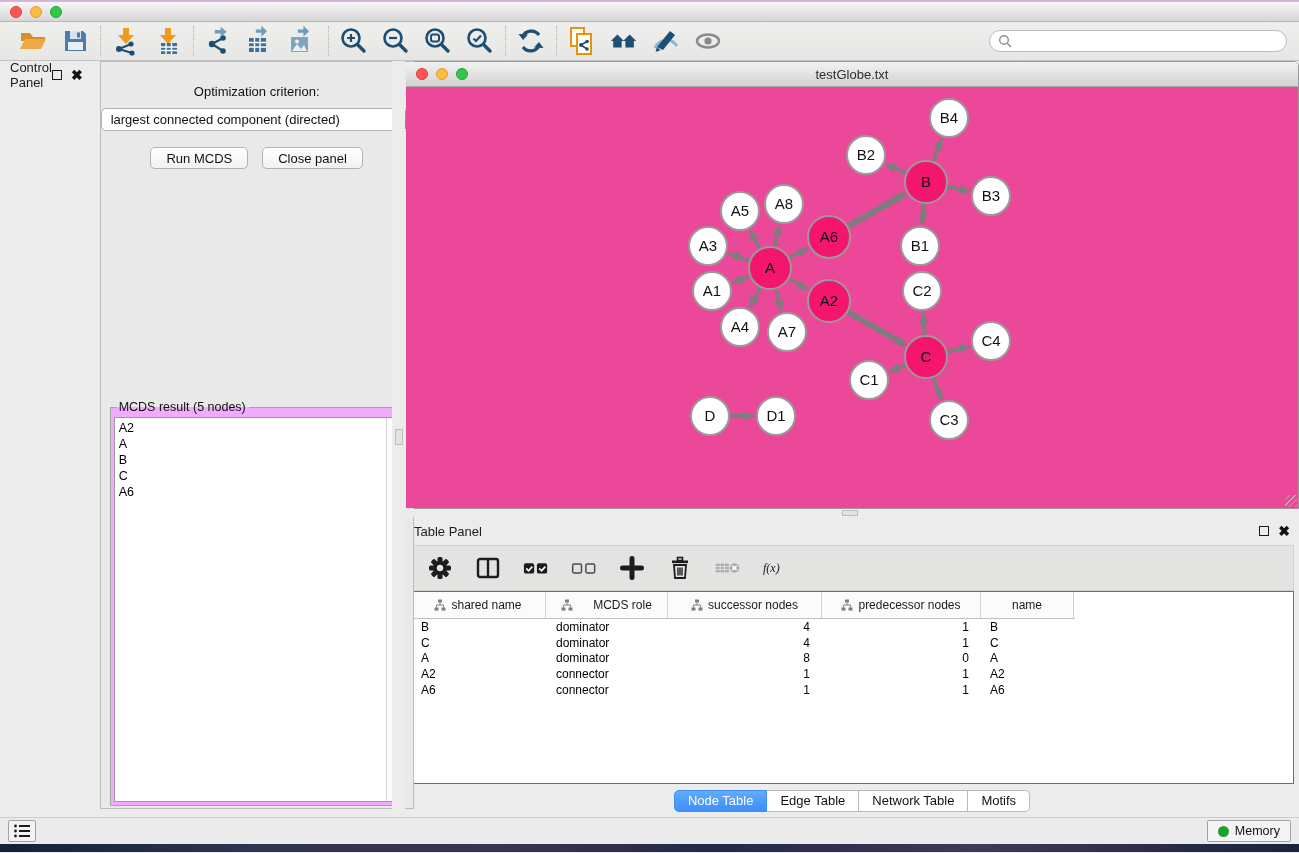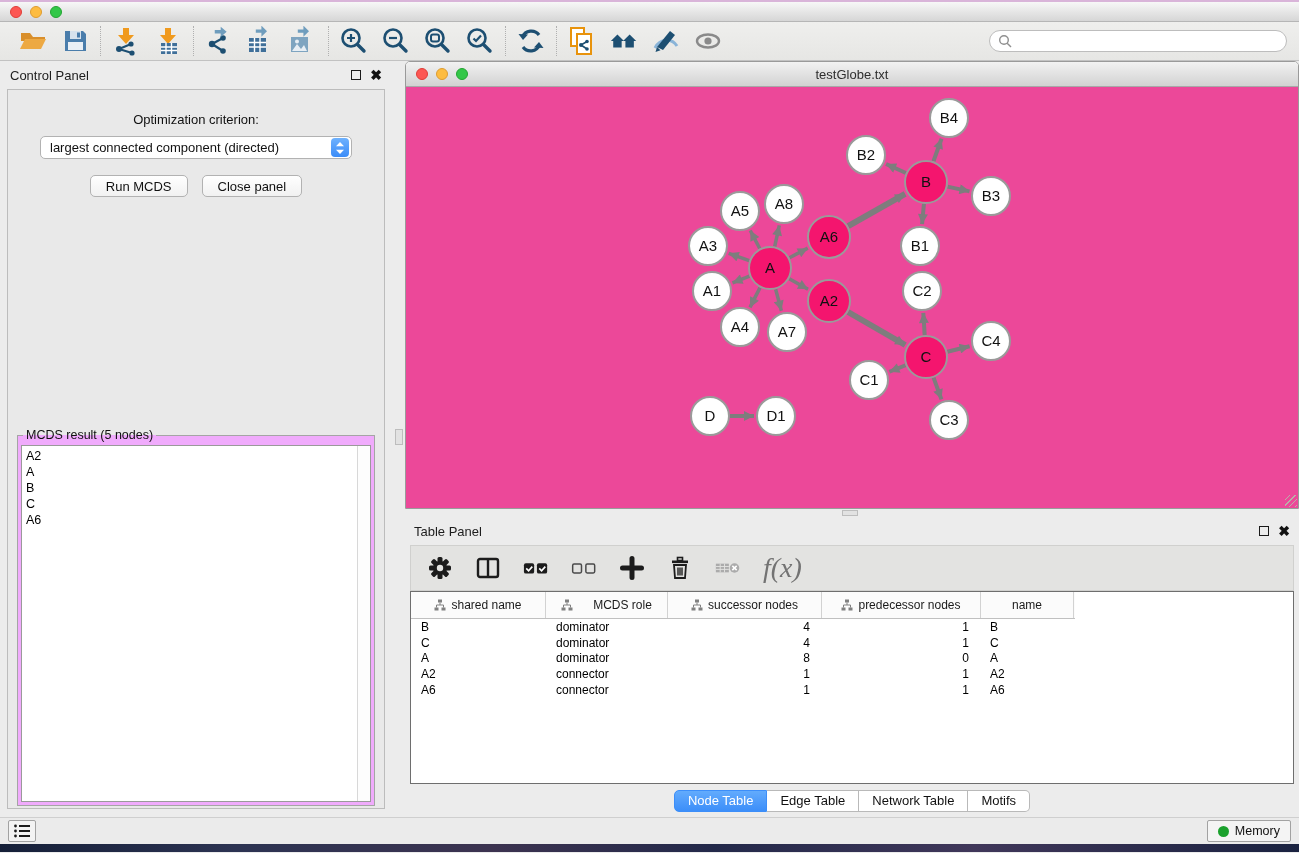--- a/index.html
+++ b/index.html
@@ -20,21 +20,21 @@
   .tb-sep { width:0; border-left:1px dotted #b0b0b0; height:30px; }
   .tb-icon { width:30px; height:30px; display:flex; align-items:center; justify-content:center; cursor:default; }
   .search-box { margin-left:auto; margin-right:4px; width:298px; height:22px; background:#fff; border:1px solid #bdbdbd; border-radius:12px; display:flex; align-items:center; padding-left:8px; }
   .search-box svg { flex:0 0 auto; }
   .search-input { border:none; outline:none; flex:1; font-size:12px; background:transparent; padding-left:4px; }
 
   
   .main { display:flex; height:756px; }
 
   
-  .control-panel { width:392px; display:flex; flex-direction:column; background:#ececec; }
+  .control-panel { width:392px; display:flex; flex-direction:row; background:#ececec; }
   .cp-header { height:28px; display:flex; align-items:center; padding:0 10px; }
   .panel-title { font-size:13px; color:#1d1d1d; }
   .panel-header-btns { margin-left:auto; display:flex; gap:9px; align-items:center; }
   .float-btn { width:10px; height:10px; border:1.5px solid #1a1a1a; background:transparent; }
   .close-btn { font-size:14px; font-weight:bold; color:#111; line-height:10px; }
   .cp-tabs { display:flex; justify-content:center; }
   .seg-btn { background:#fff; border:1px solid #b9b9b9; border-left:none; padding:0 13px; font-size:13px; height:22px; display:flex; align-items:center; color:#111; cursor:default; }
   .seg-btn.first { border-left:1px solid #b9b9b9; border-radius:5px 0 0 5px; }
   .seg-btn.last { border-radius:0 5px 5px 0; }
   .seg-btn.selected { background:linear-gradient(#62abfd,#3c8ef9); border-color:#3c8ef9; color:#fff; }
@@ -68,21 +68,21 @@
 
   
   .h-splitter { height:8px; position:relative; background:#ececec; }
   .h-grip { position:absolute; left:437px; top:1px; width:16px; height:6px; background:#e2e2e2; border:1px solid #bdbdbd; }
 
   
   .table-panel { flex:1; display:flex; flex-direction:column; padding:0 5px; }
   .tp-header { height:28px; display:flex; align-items:center; padding:0 4px; }
   .tp-toolbar { height:46px; background:#e3e3e1; border:1px solid #d0d0ce; display:flex; align-items:center; gap:22px; padding:0 16px; }
   .tp-toolbar .tb-icon { width:26px; height:26px; }
-  .fx-label { font-family:"Liberation Serif",serif; font-style:italic; font-size:28px; color:#737373; }
+  .fx-label { font-family:"Liberation Serif",serif; font-style:italic; font-size:12px; color:#0f172a; }
   .tp-table { flex:1; background:#fff; border:1px solid #6e6e6e; overflow:hidden; font-size:12px; }
   .thead { display:flex; height:27px; background:#fbfbfb; width:664px; border-bottom:1px solid #c0c0c0; }
   .th { display:flex; align-items:center; justify-content:center; gap:5px; border-right:1px solid #d2d2d2; color:#1a1a1a; font-size:12px; }
   .trow { display:flex; height:15.8px; align-items:center; color:#000; }
   .td { overflow:hidden; white-space:nowrap; }
   .c0 { width:135px; padding-left:10px; }
   .c1 { width:122px; padding-left:10px;gap:20px; }
   .c2 { width:154px; text-align:right; padding-right:12px; }
   .c3 { width:159px; text-align:right; padding-right:12px; }
   .c4 { width:93px; padding-left:9px; }

